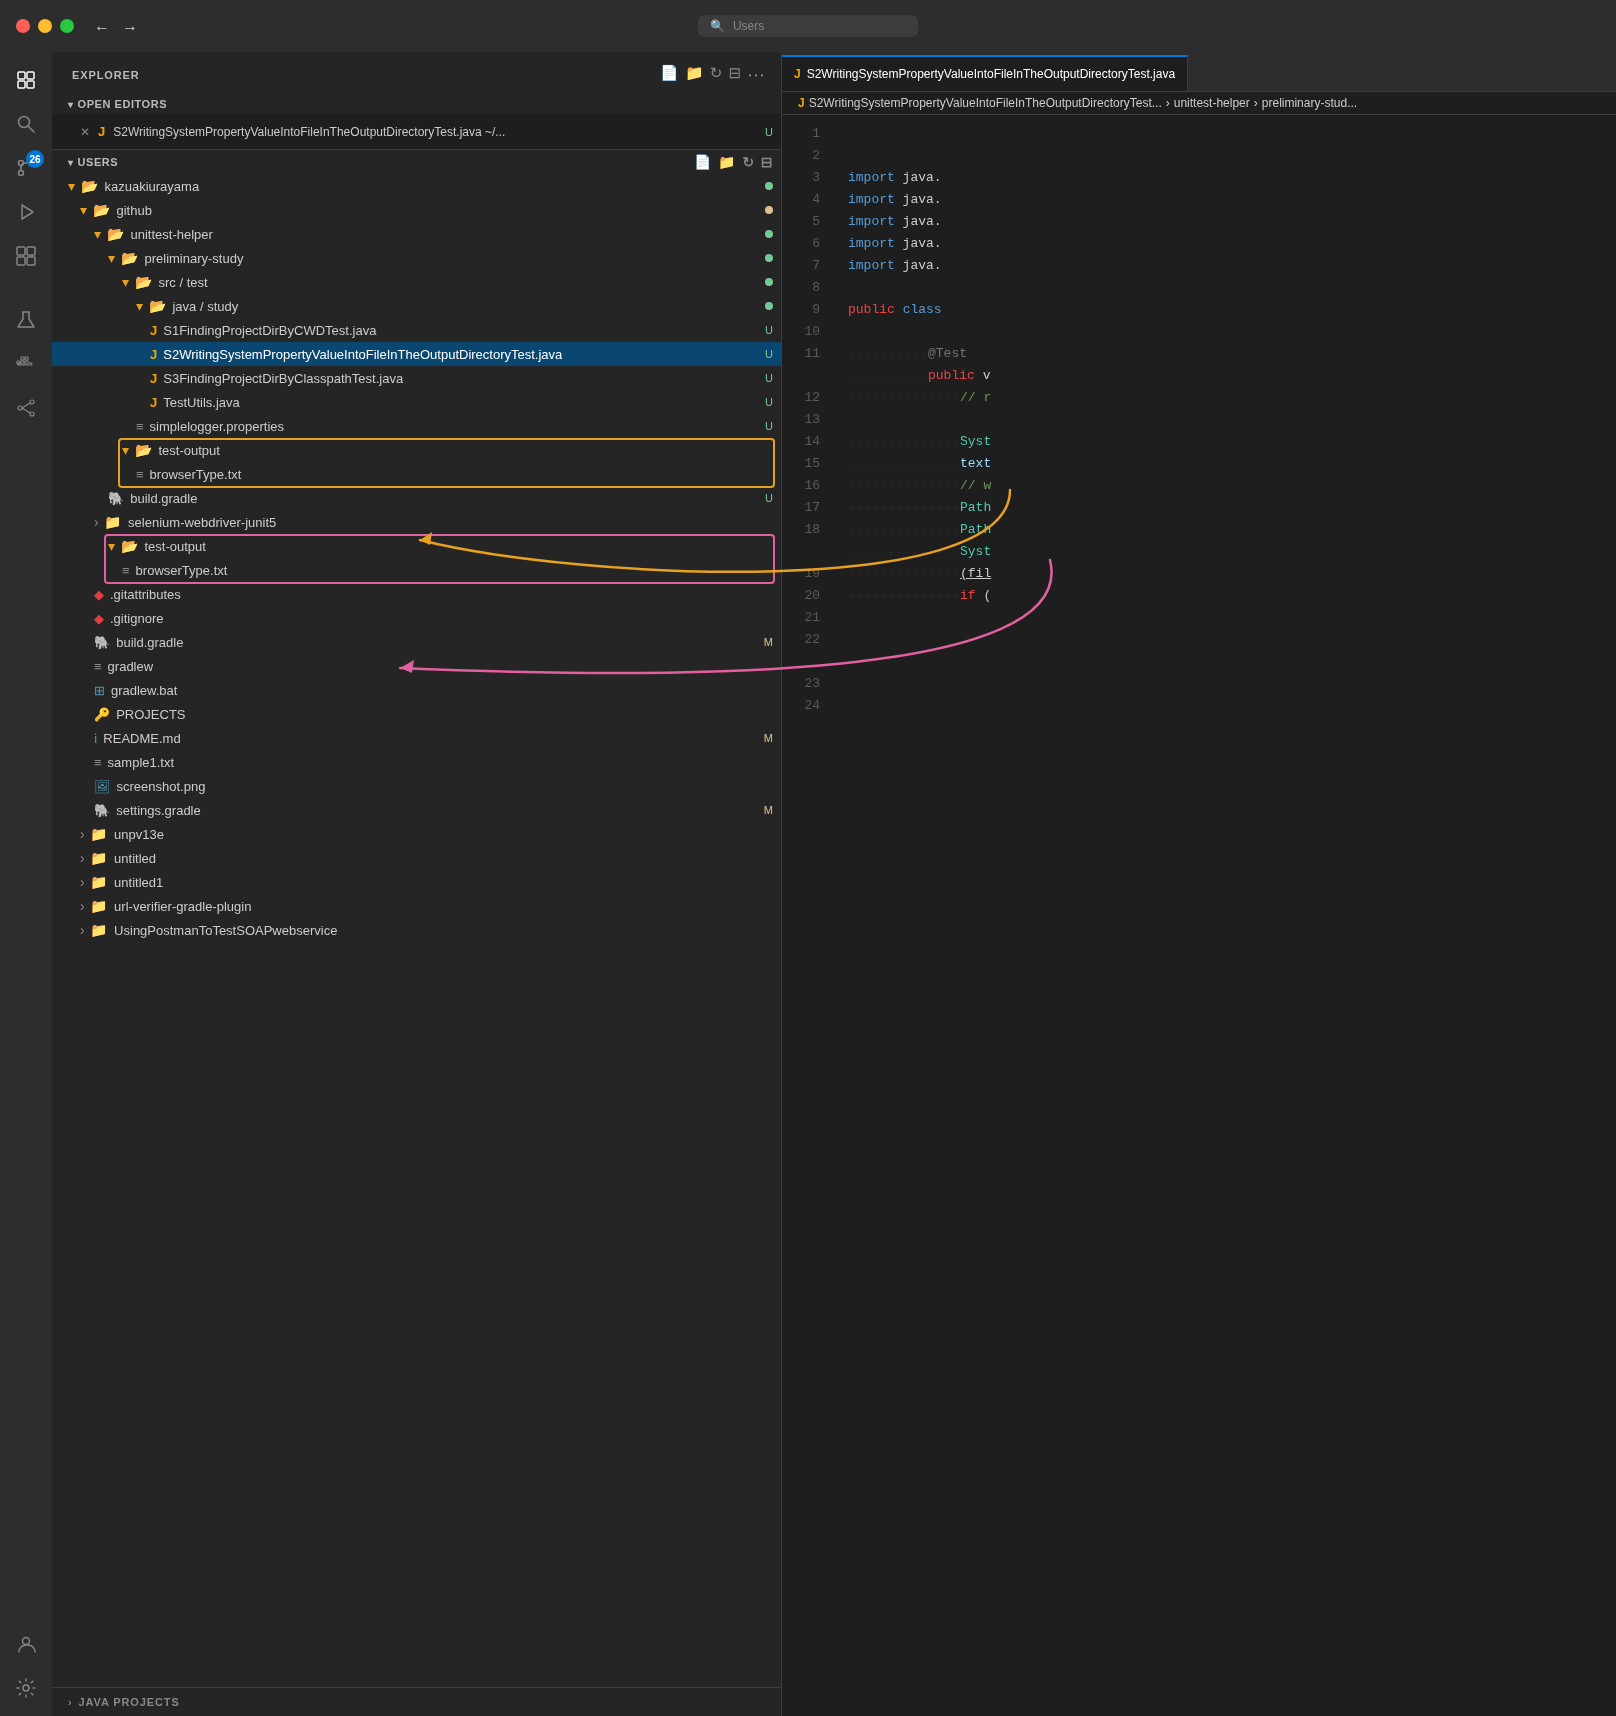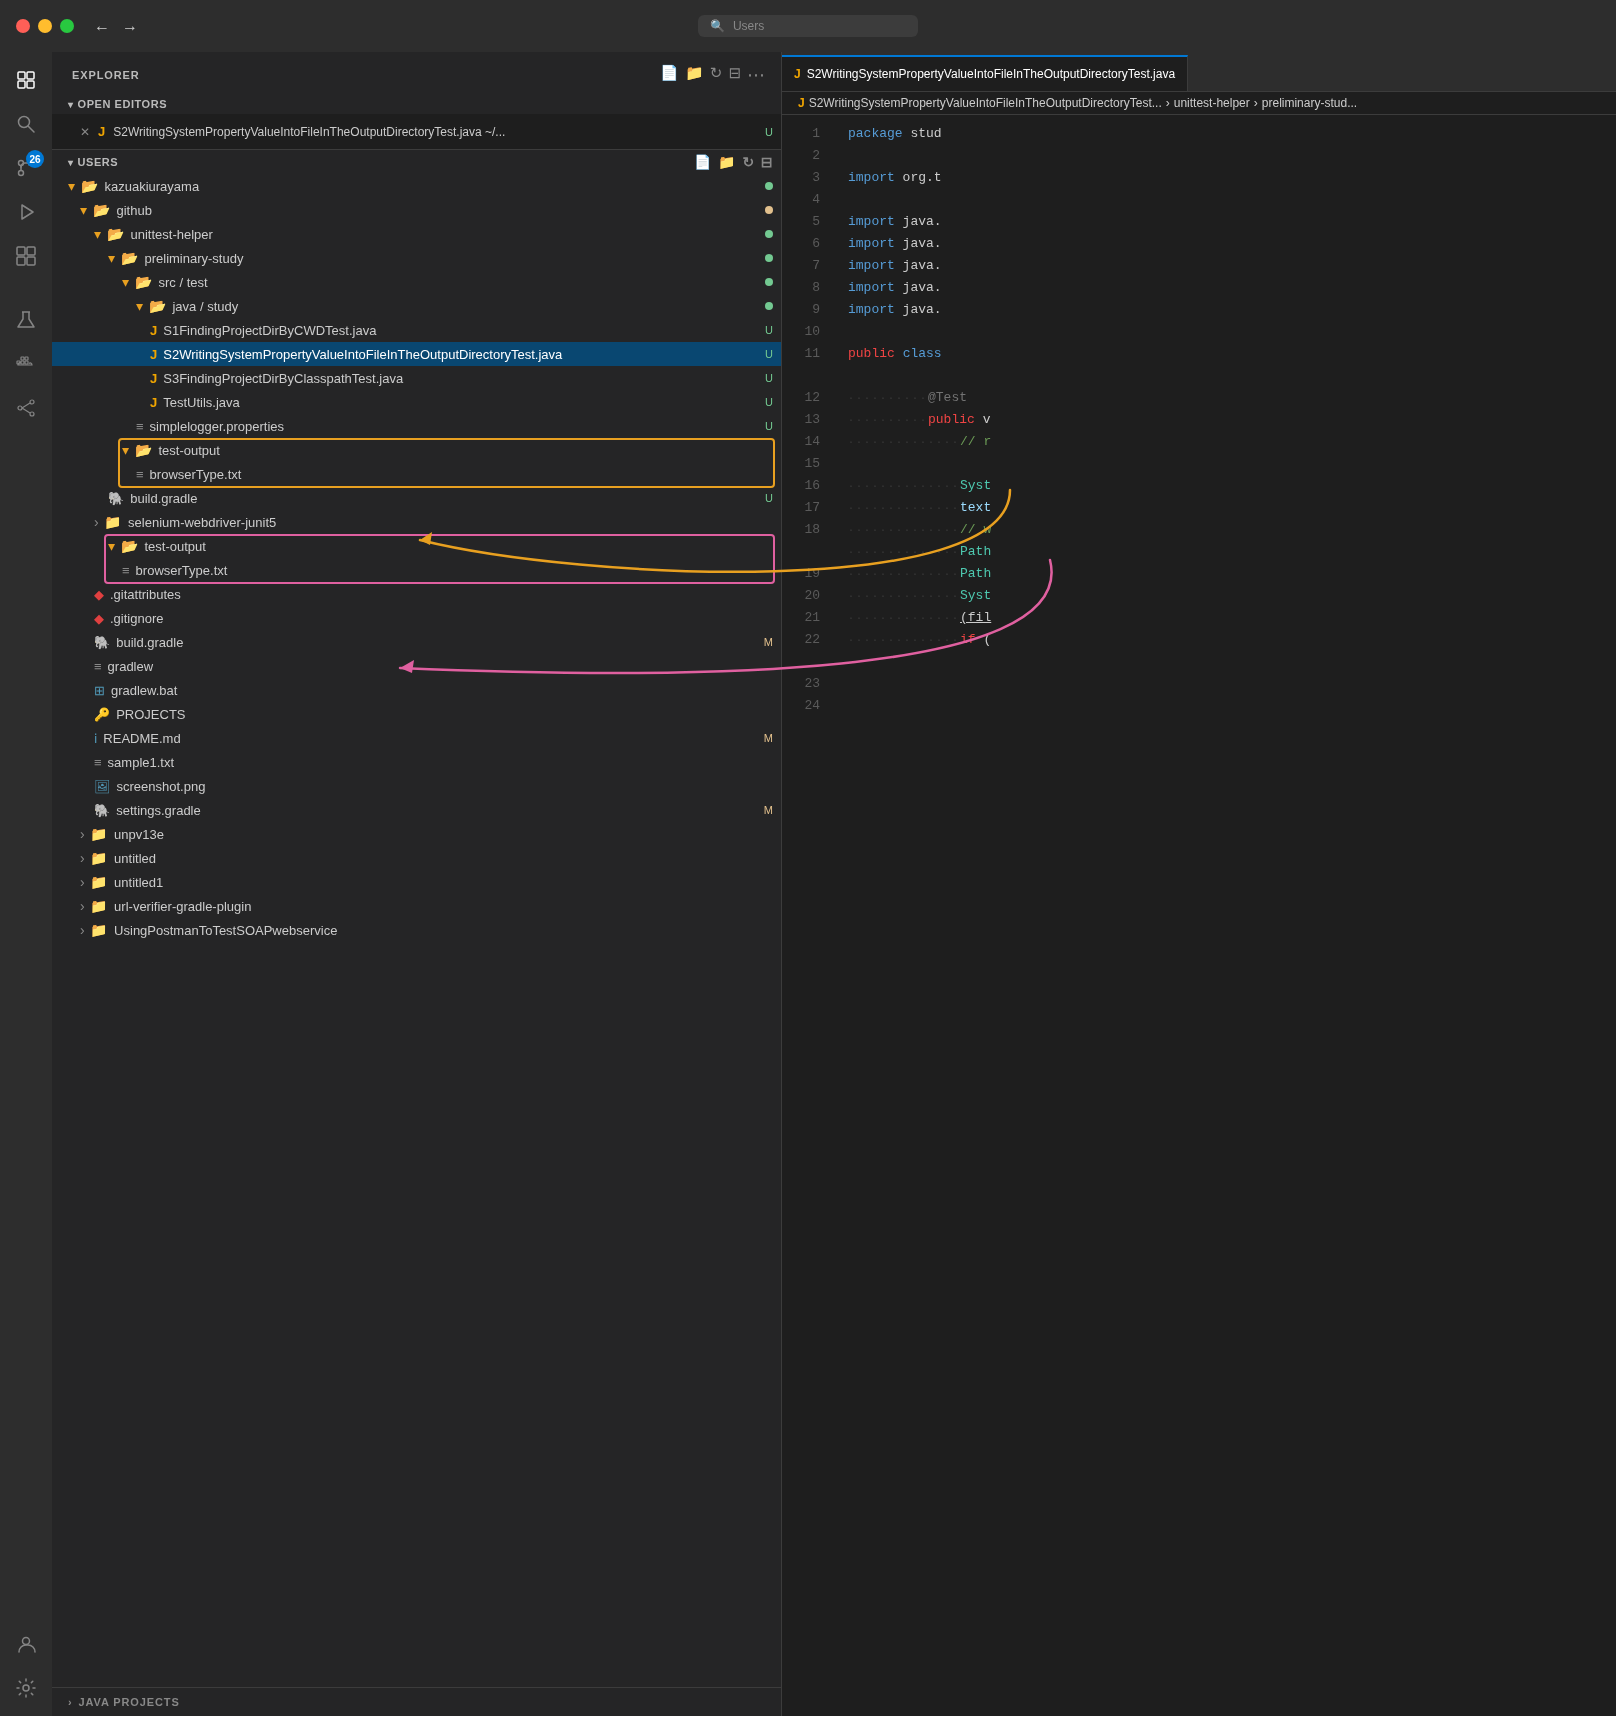--- a/index.html
+++ b/index.html
@@ -692,27 +692,21 @@
         <div>&nbsp;</div>
         <div>19</div>
         <div>20</div>
         <div>21</div>
         <div>22</div>
         <div>&nbsp;</div>
         <div>23</div>
         <div>24</div>
       </div>
       <div class="code-content">
-        <div class="code-line">
-          <span class="kw-package">package</span><span style="color:#cccccc;"> stud</span>
-        </div>
         <div class="code-line">&nbsp;</div>
-        <div class="code-line">
-          <span class="kw-import">import</span><span style="color:#cccccc;"> org.t</span>
-        </div>
         <div class="code-line">&nbsp;</div>
         <div class="code-line">
           <span class="kw-import">import</span><span style="color:#cccccc;"> java.</span>
         </div>
         <div class="code-line">
           <span class="kw-import">import</span><span style="color:#cccccc;"> java.</span>
         </div>
         <div class="code-line">
           <span class="kw-import">import</span><span style="color:#cccccc;"> java.</span>
         </div>

